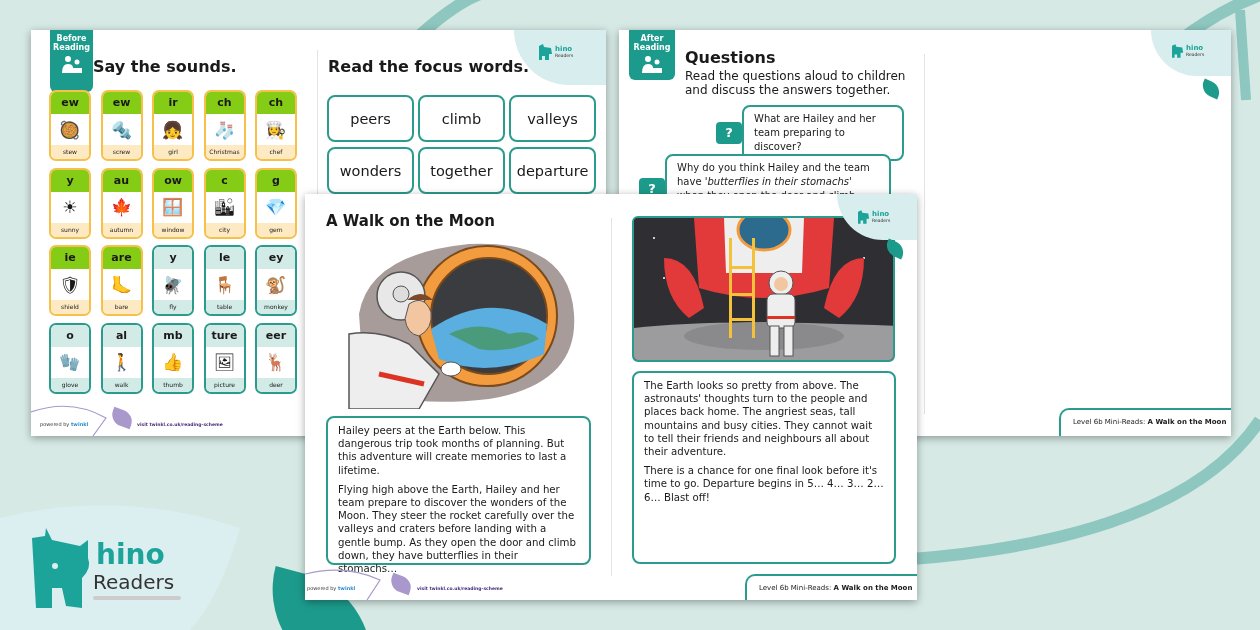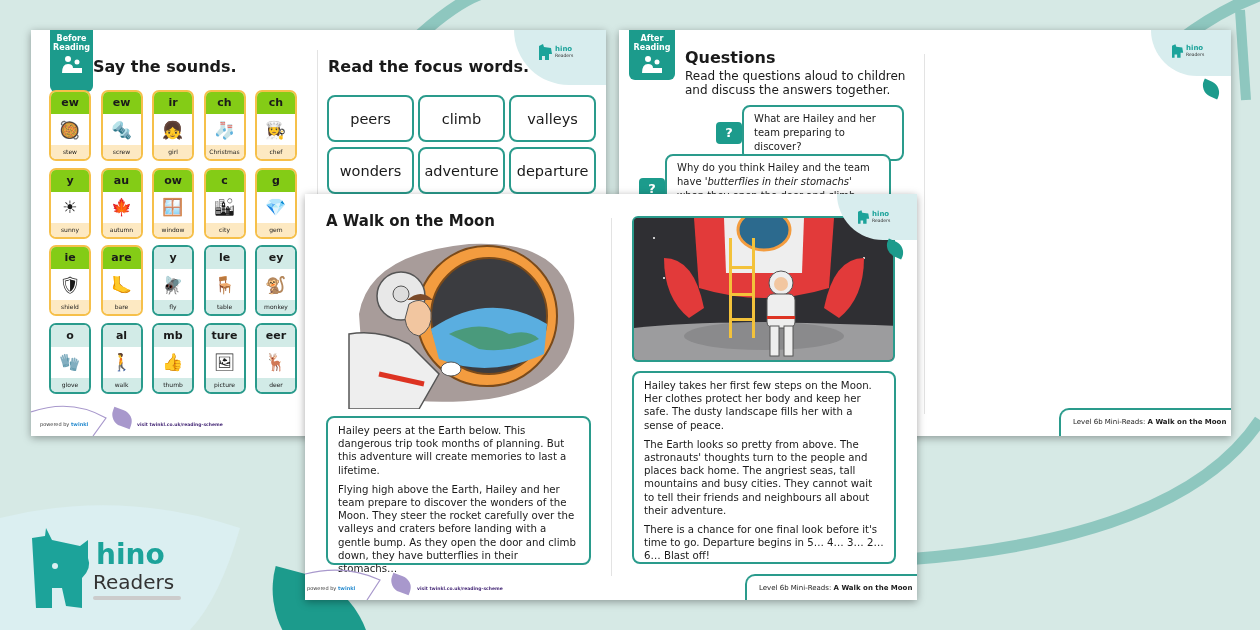--- a/index.html
+++ b/index.html
@@ -212,21 +212,21 @@
         <div class="lsub">Readers</div>
       </div>
   </div>
 
   <div class="h1" style="left:297px;top:27px;">Read the focus words.</div>
   <div class="fw-grid" id="fw-grid">
       <div class="fw">peers</div>
       <div class="fw">climb</div>
       <div class="fw">valleys</div>
       <div class="fw">wonders</div>
-      <div class="fw">adventure</div>
+      <div class="fw">together</div>
       <div class="fw">departure</div>
     </div>
 
   <svg style="position:absolute;left:0;top:370px;" width="80" height="36">
       <path d="M0 12 Q40 -2 75 18 L62 36" stroke="#a898cc" stroke-width="1.2" fill="none"></path>
     </svg>
   <div class="footer-powered" style="left:9px;top:391px;"><span>powered by </span><b>twinkl</b></div>
   <div class="leaf-purple" style="left:80px;top:380px;"></div>
   <div class="footer-visit" style="left:106px;top:392px;">visit twinkl.co.uk/reading-scheme</div>
 </div>
@@ -330,21 +330,20 @@
         <path d="M0 2 L4 0 L5 3 L12 4 L13 10 L10 10 L10 16 L6 16 L6 12 L3 12 L3 16 L0 16 Z" fill="#1ca39a"></path>
       </svg>
     <div>
         <div class="ltxt">hino</div>
         <div class="lsub">Readers</div>
       </div>
   </div>
   <div style="position:absolute;left:580px;top:48px;width:20px;height:14px;background:#1c9b8c;border-radius:0 12px 0 12px;transform:rotate(25deg);"></div>
 
   <div class="story-box" style="left:327px;top:177px;width:264px;height:193px;">
-    <p>Hailey takes her first few steps on the Moon. Her clothes protect her body and keep her safe. The dusty landscape fills her with a sense of peace.</p>
     <p>The Earth looks so pretty from above. The astronauts' thoughts turn to the people and places back home. The angriest seas, tall mountains and busy cities. They cannot wait to tell their friends and neighbours all about their adventure.</p>
     <p>There is a chance for one final look before it's time to go. Departure begins in 5… 4… 3… 2… 6… Blast off!</p>
   </div>
 
   <svg style="position:absolute;left:0;top:372px;" width="80" height="34">
       <path d="M0 8 Q40 -2 75 14 L62 34" stroke="#a898cc" stroke-width="1.2" fill="none"></path>
     </svg>
   <div class="footer-powered" style="left:2px;top:391px;"><span>powered by </span><b>twinkl</b></div>
   <div class="leaf-purple" style="left:85px;top:382px;"></div>
   <div class="footer-visit" style="left:112px;top:392px;">visit twinkl.co.uk/reading-scheme</div>

